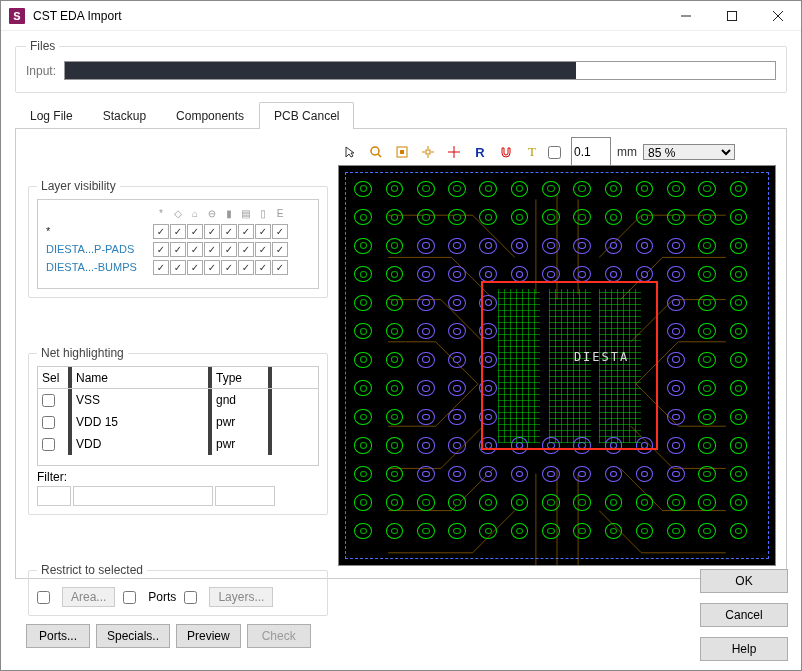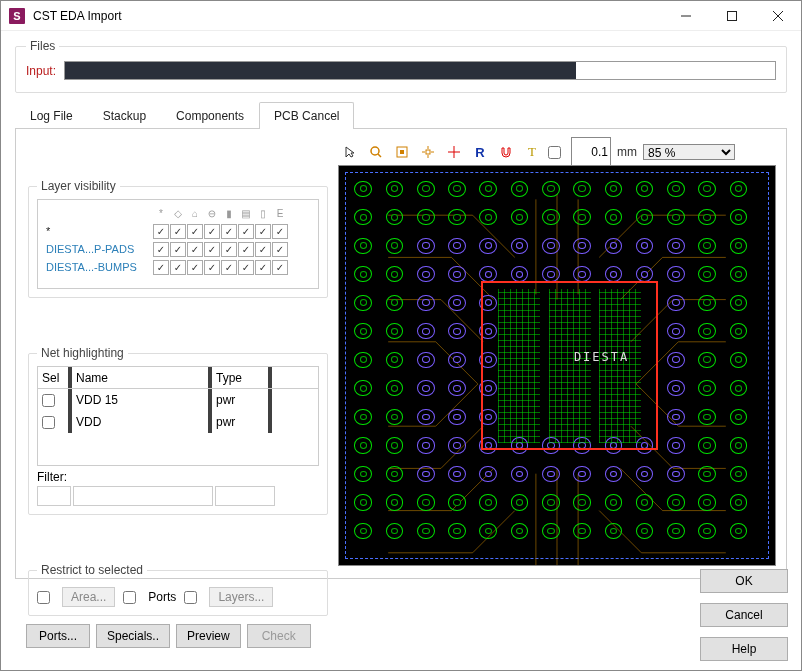--- a/index.html
+++ b/index.html
@@ -5,21 +5,21 @@
   * { box-sizing: border-box; font-family: "Segoe UI", Tahoma, sans-serif; font-size: 12px; }
   body { margin: 0; padding: 0; background: #fff; width: 802px; height: 671px; overflow: hidden; border: 1px solid #888; }
   .titlebar { height: 30px; display: flex; align-items: center; padding: 0 0 0 8px; background: #fff; border-bottom: 1px solid #eee;}
   .titlebar .logo { width: 16px; height: 16px; background: #8a1a5e; color:#fff; display:flex; align-items:center; justify-content:center; font-weight:bold; font-size:11px; border-radius:1px;}
   .titlebar .title { margin-left: 8px; flex:1; color:#000; }
   .titlebar .sysbtn { width: 46px; height: 30px; display:flex; align-items:center; justify-content:center; color:#222; }
   .content { padding: 4px 14px 10px 14px; }
   fieldset.files { border: 1px solid #ddd; border-radius:2px; padding: 8px 10px 12px 10px; margin:4px 0 8px 0;}
   fieldset.files legend { color:#444; padding:0 4px;}
   .inputrow { display:flex; align-items:center; gap:8px; }
-  .inputrow label { color:#b91c1c; }
+  .inputrow label { color:#737373; }
   .progress { flex:1; height:19px; border:1px solid #999; display:flex; background:#fff;}
   .progress .fill { background:#2a2f3a; width:72%; height:100%;}
   .tabs { display:flex; border-bottom:1px solid #ccc; margin-top:2px;}
   .tab { padding:6px 14px; border:1px solid transparent; border-bottom:none; position:relative; top:1px; color:#222; cursor:pointer;}
   .tab.active { border-color:#ccc; background:#fff; border-radius:2px 2px 0 0;}
   .tabbody { border:1px solid #ccc; border-top:none; padding:10px 10px 12px 10px; height:450px; display:flex; gap:8px;}
   .leftcol { width:304px; display:flex; flex-direction:column; gap:8px;}
   .rightcol { flex:1; display:flex; flex-direction:column;}
   fieldset.group { border:1px solid #ddd; border-radius:2px; padding:6px 8px 8px 8px;margin-top:40px; }
   fieldset.group legend { color:#444; padding:0 4px;}
@@ -37,21 +37,21 @@
   .filterrow { margin-top:4px; }
   .filterrow .boxes { display:flex; gap:2px; margin-top:2px;}
   .filterrow input { height:20px; border:1px solid #ccc; }
   .restrict-row { display:flex; align-items:center; gap:8px; margin-top:4px;}
   .restrict-row .btn { padding:2px 8px; border:1px solid #ccc; background:#f0f0f0; color:#888;}
   .btnrow { display:flex; gap:6px; margin-top:auto;}
   .btnrow button, .footer button { padding:4px 10px; border:1px solid #adadad; background:#e1e1e1; min-width:64px; height:24px; cursor:pointer;}
   .btnrow button:disabled { color:#9a9a9a; }
   .toolbar { display:flex; align-items:center; gap:6px; height:26px; padding:2px 2px; }
   .toolbar .tbtn { width:20px; height:20px; display:flex; align-items:center; justify-content:center; border:1px solid transparent; }
-  .toolbar input.num { width:40px; height:30px; border:1px solid #888; text-align:right;}
+  .toolbar input.num { width:40px; height:30px; border:1px solid #888; text-align:left;}
   .toolbar .unit { color:#333; }
   .toolbar select { height:16px; width:92px; border:1px solid #888;}
   .pcb { flex:1; background:#000; border:1px solid #888; position:relative; overflow:hidden;}
   .pcb-inner { position:absolute; inset:6px; border:1px dashed #4a6fff;}
   .via { position:absolute; border-radius:50%; border:1px solid #00e000; }
   .via .hole { position:absolute; inset:26%; border-radius:50%; background:#000; border:1px solid #0a0;}
   .via.purple { border-color:#7a5cff; }
   .via.purple .hole{ border-color:#7a5cff; }
   .chipbox { position:absolute; border:2px solid #ff3020; }
   .chipgrid { position:absolute; background:
@@ -164,20 +164,27 @@
         <div class="net-body">
           <div class="net-head">
             <div class="col-sel">Sel</div>
             <div class="col-name">Name</div>
             <div class="col-type">Type</div>
           </div>
           <div class="net-row">
             <div class="col-sel">
                 <input type="checkbox" style="">
               </div>
+            <div class="col-name">VSS</div>
+            <div class="col-type">gnd</div>
+          </div>
+          <div class="net-row">
+            <div class="col-sel">
+                <input type="checkbox" style="">
+              </div>
             <div class="col-name">VDD 15</div>
             <div class="col-type">pwr</div>
           </div>
           <div class="net-row">
             <div class="col-sel">
                 <input type="checkbox" style="">
               </div>
             <div class="col-name">VDD</div>
             <div class="col-type">pwr</div>
           </div>

